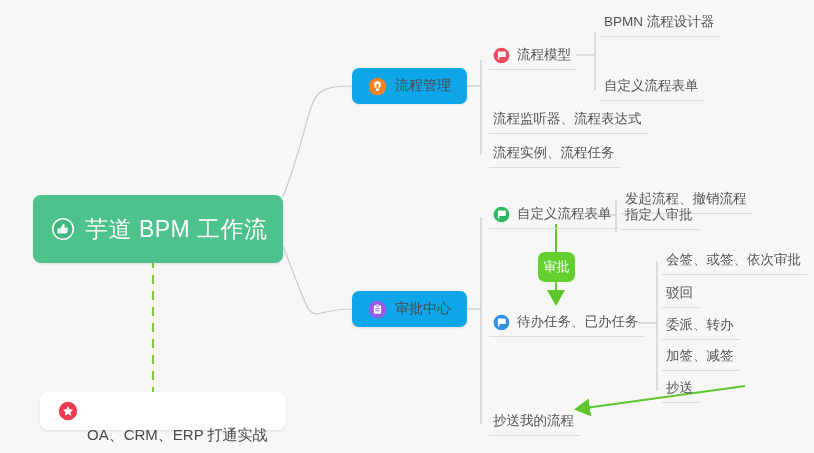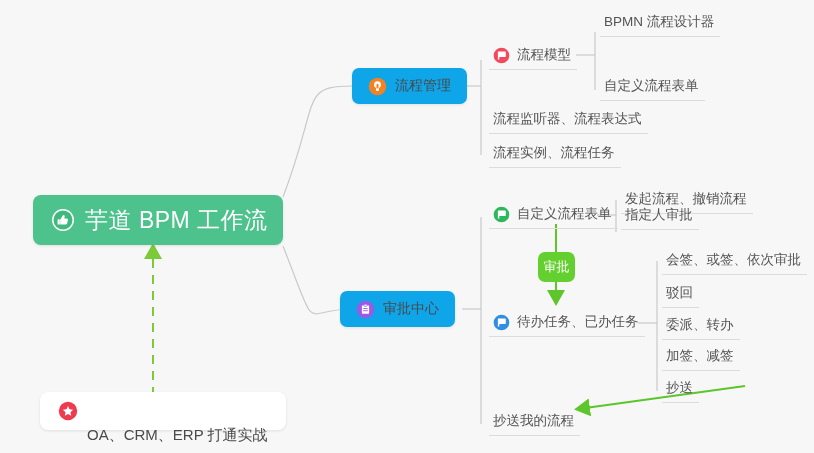--- a/index.html
+++ b/index.html
@@ -36,21 +36,21 @@
     display: flex;
     align-items: center;
     white-space: nowrap;
   }
 
   
   .root {
     background: #4ec28c;
     border-radius: 8px;
     padding: 0 18px;
-    height: 50px;
+    height: 68px;
     box-shadow: 0 1px 3px rgba(0,0,0,0.10);
   }
   .root .label {
     color: #ffffff;
     font-size: 23px;
     letter-spacing: 0.5px;
   }
   .root .ic { margin-right: 10px; }
 
   
@@ -210,21 +210,21 @@
   </div>
 
   <div class="node leaf" style="left:489px; top:105px;">
     <span class="label">流程监听器、流程表达式</span>
   </div>
 
   <div class="node leaf" style="left:489px; top:139px;">
     <span class="label">流程实例、流程任务</span>
   </div>
 
-  <div class="node card" style="left:340px; top:291px;justify-content:center;">
+  <div class="node card" style="left:352px; top:291px;justify-content:center;">
     <span class="ic">
       <svg width="19" height="19" viewBox="0 0 20 20">
         <circle cx="10" cy="10" r="9.2" fill="#9b59e8"></circle>
         <rect x="6.2" y="5.6" width="7.6" height="9" rx="1.3" fill="#ffffff"></rect>
         <rect x="8.2" y="4.4" width="3.6" height="2.2" rx="0.9" fill="#ffffff" stroke="#9b59e8" stroke-width="0.8"></rect>
         <rect x="7.6" y="8.6" width="4.8" height="1" fill="#9b59e8"></rect>
         <rect x="7.6" y="10.8" width="4.8" height="1" fill="#9b59e8"></rect>
       </svg>
     </span>
     <span class="label">审批中心</span>

